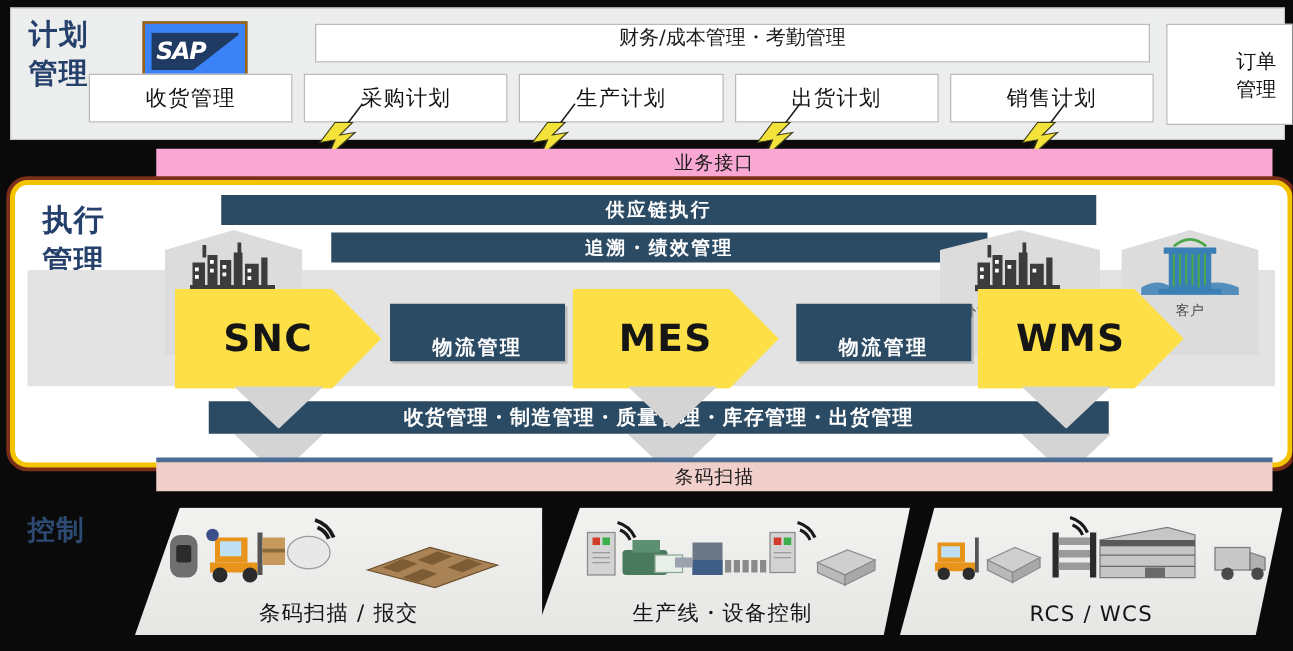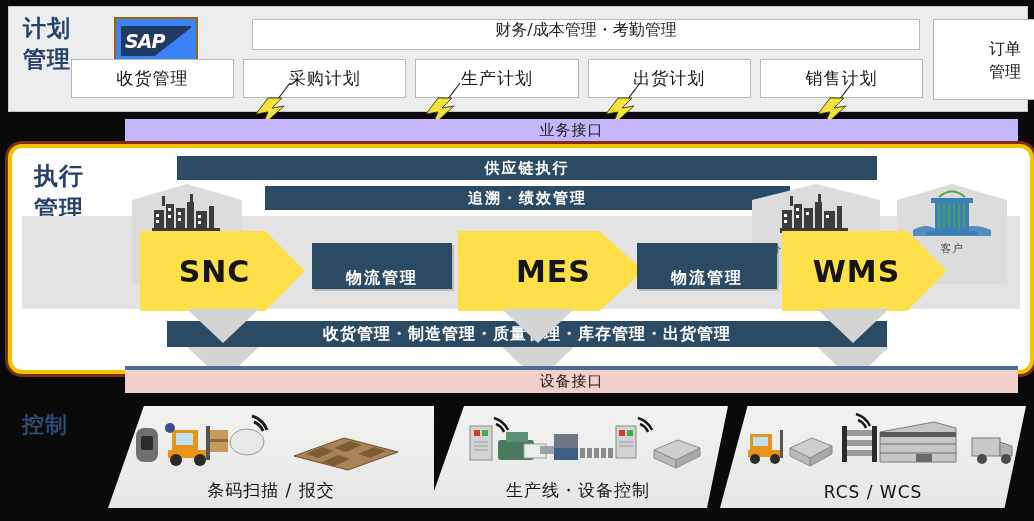--- a/index.html
+++ b/index.html
@@ -56,21 +56,21 @@
     display:flex;align-items:center;justify-content:center;
     font-size:16px;color:#121212;line-height:23px;text-align:center;padding-left:28px;
   }
 
   
   .bolts{position:absolute;left:0;top:80px;width:1034px;height:52px;pointer-events:none;}
 
   
   .biz-band{
     position:absolute;left:125px;top:119px;width:893px;height:23px;
-    background:#c4b5fd;
+    background:#f9a8d4;
     display:flex;align-items:center;justify-content:center;
   }
   .biz-band span{font-size:15px;color:#1b1b1b;letter-spacing:1px;}
 
   
   .exec-layer{
     position:absolute;left:8px;top:144px;width:1018px;height:222px;
     background:#ffffff;
     border:4px solid #f3c300;
     border-radius:14px;
@@ -317,21 +317,21 @@
       </svg>
       <div class="ep-label">客户</div>
     </div>
 
     <div class="arrow" style="left:128px;top:83px;width:165px;">
       <span>SNC</span>
     </div>
     <div class="logi" style="left:300px;top:95px;width:140px;">
       <span>物流管理</span>
     </div>
-    <div class="arrow" style="left:446px;top:83px;width:165px;padding-left:21px;">
+    <div class="arrow" style="left:446px;top:83px;width:165px;">
       <span>MES</span>
     </div>
     <div class="logi" style="left:625px;top:95px;width:140px;">
       <span>物流管理</span>
     </div>
     <div class="arrow" style="left:770px;top:83px;width:165px;">
       <span>WMS</span>
     </div>
 
     <div class="bar-bottom">
@@ -341,21 +341,21 @@
     <div class="chev" style="left:175px;top:161px;"></div>
     <div class="chev" style="left:490px;top:161px;"></div>
     <div class="chev" style="left:805px;top:161px;"></div>
     <div class="chev" style="left:175px;top:199px;"></div>
     <div class="chev" style="left:490px;top:199px;"></div>
     <div class="chev" style="left:805px;top:199px;"></div>
   </div>
 
   <div class="dev-topline"></div>
   <div class="dev-band">
-    <span>设备接口</span>
+    <span>条码扫描</span>
   </div>
 
   <div class="ctrl-layer">
     <div class="ctrl-title">
       <div>控制</div>
     </div>
 
     <div class="ctrl-panel" style="left:100px;width:326px;clip-path:polygon(11% 0,100% 0,100% 100%,0 100%);">
       <svg class="icons-row" viewBox="0 0 326 62">
 

